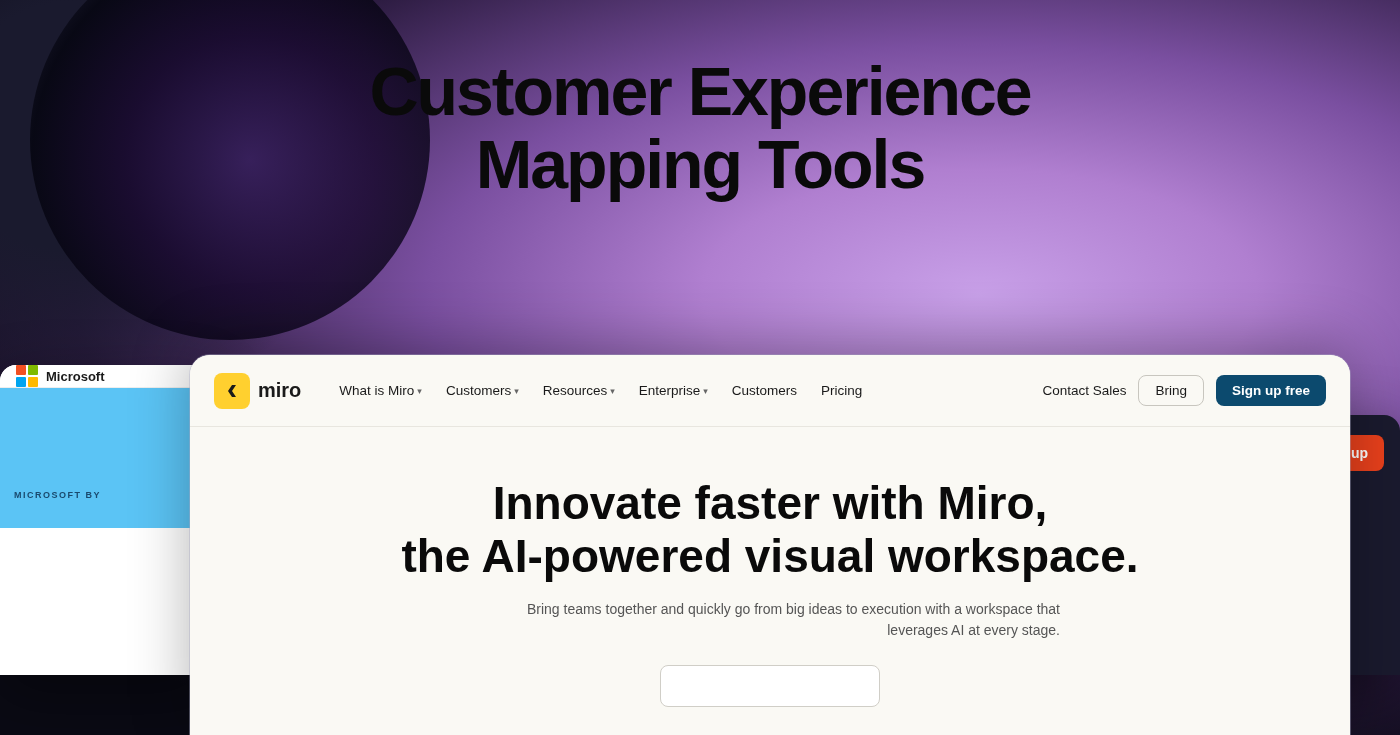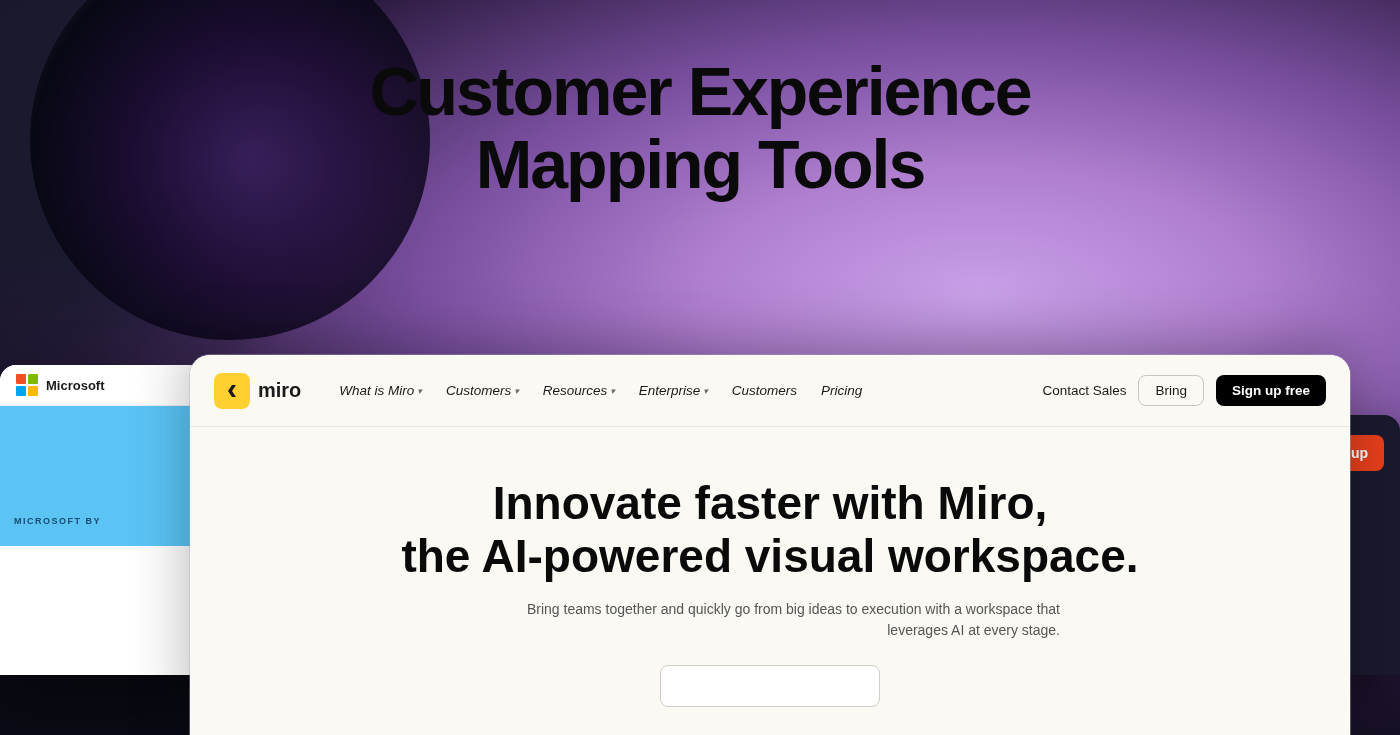--- a/index.html
+++ b/index.html
@@ -73,21 +73,21 @@
       height: 310px;
       background: #fff;
       border-radius: 16px 16px 0 0;
       z-index: 5;
       overflow: hidden;
       box-shadow: 0 20px 60px rgba(0,0,0,0.4);
     }
 
     .microsoft-header {
       background: #fff;
-      padding: 9px 16px;
+      padding: 0 16px;
       display: flex;
       align-items: center;
       gap: 8px;
       border-bottom: 1px solid #eee;
     }
 
     .ms-logo {
       width: 22px;
       height: 22px;
       display: grid;
@@ -114,21 +114,21 @@
       flex-direction: column;
       justify-content: flex-end;
     }
 
     .ms-by-label {
       font-size: 9px;
       font-weight: 700;
       color: #1a4a6e;
       letter-spacing: 1.5px;
       text-transform: uppercase;
-      margin-bottom: 6px;
+      margin-bottom: 14px;
     }
 
     .ms-card-title {
       font-size: 24px;
       font-weight: 900;
       color: #0a1a2e;
       line-height: 1.1;
     }
 
     
@@ -213,21 +213,20 @@
       font-weight: 700;
       color: #1a1a1a;
     }
 
     
     .nav-links {
       display: flex;
       align-items: center;
       gap: 4px;
       flex: 1;
-      font-style: italic;
     }
 
     .nav-link {
       font-size: 13.5px;
       color: #1a1a1a;
       text-decoration: none;
       padding: 6px 10px;
       border-radius: 6px;
       display: flex;
       align-items: center;
@@ -262,21 +261,21 @@
       background: transparent;
       border-radius: 8px;
       padding: 7px 16px;
       cursor: pointer;
       font-weight: 500;
     }
 
     .signup-free-btn {
       font-size: 13.5px;
       color: #fff;
-      background: #000000;
+      background: #0c4a6e;
       border: none;
       border-radius: 8px;
       padding: 8px 16px;
       cursor: pointer;
       font-weight: 600;
       white-space: nowrap;
     }
 
     
     .miro-content {

